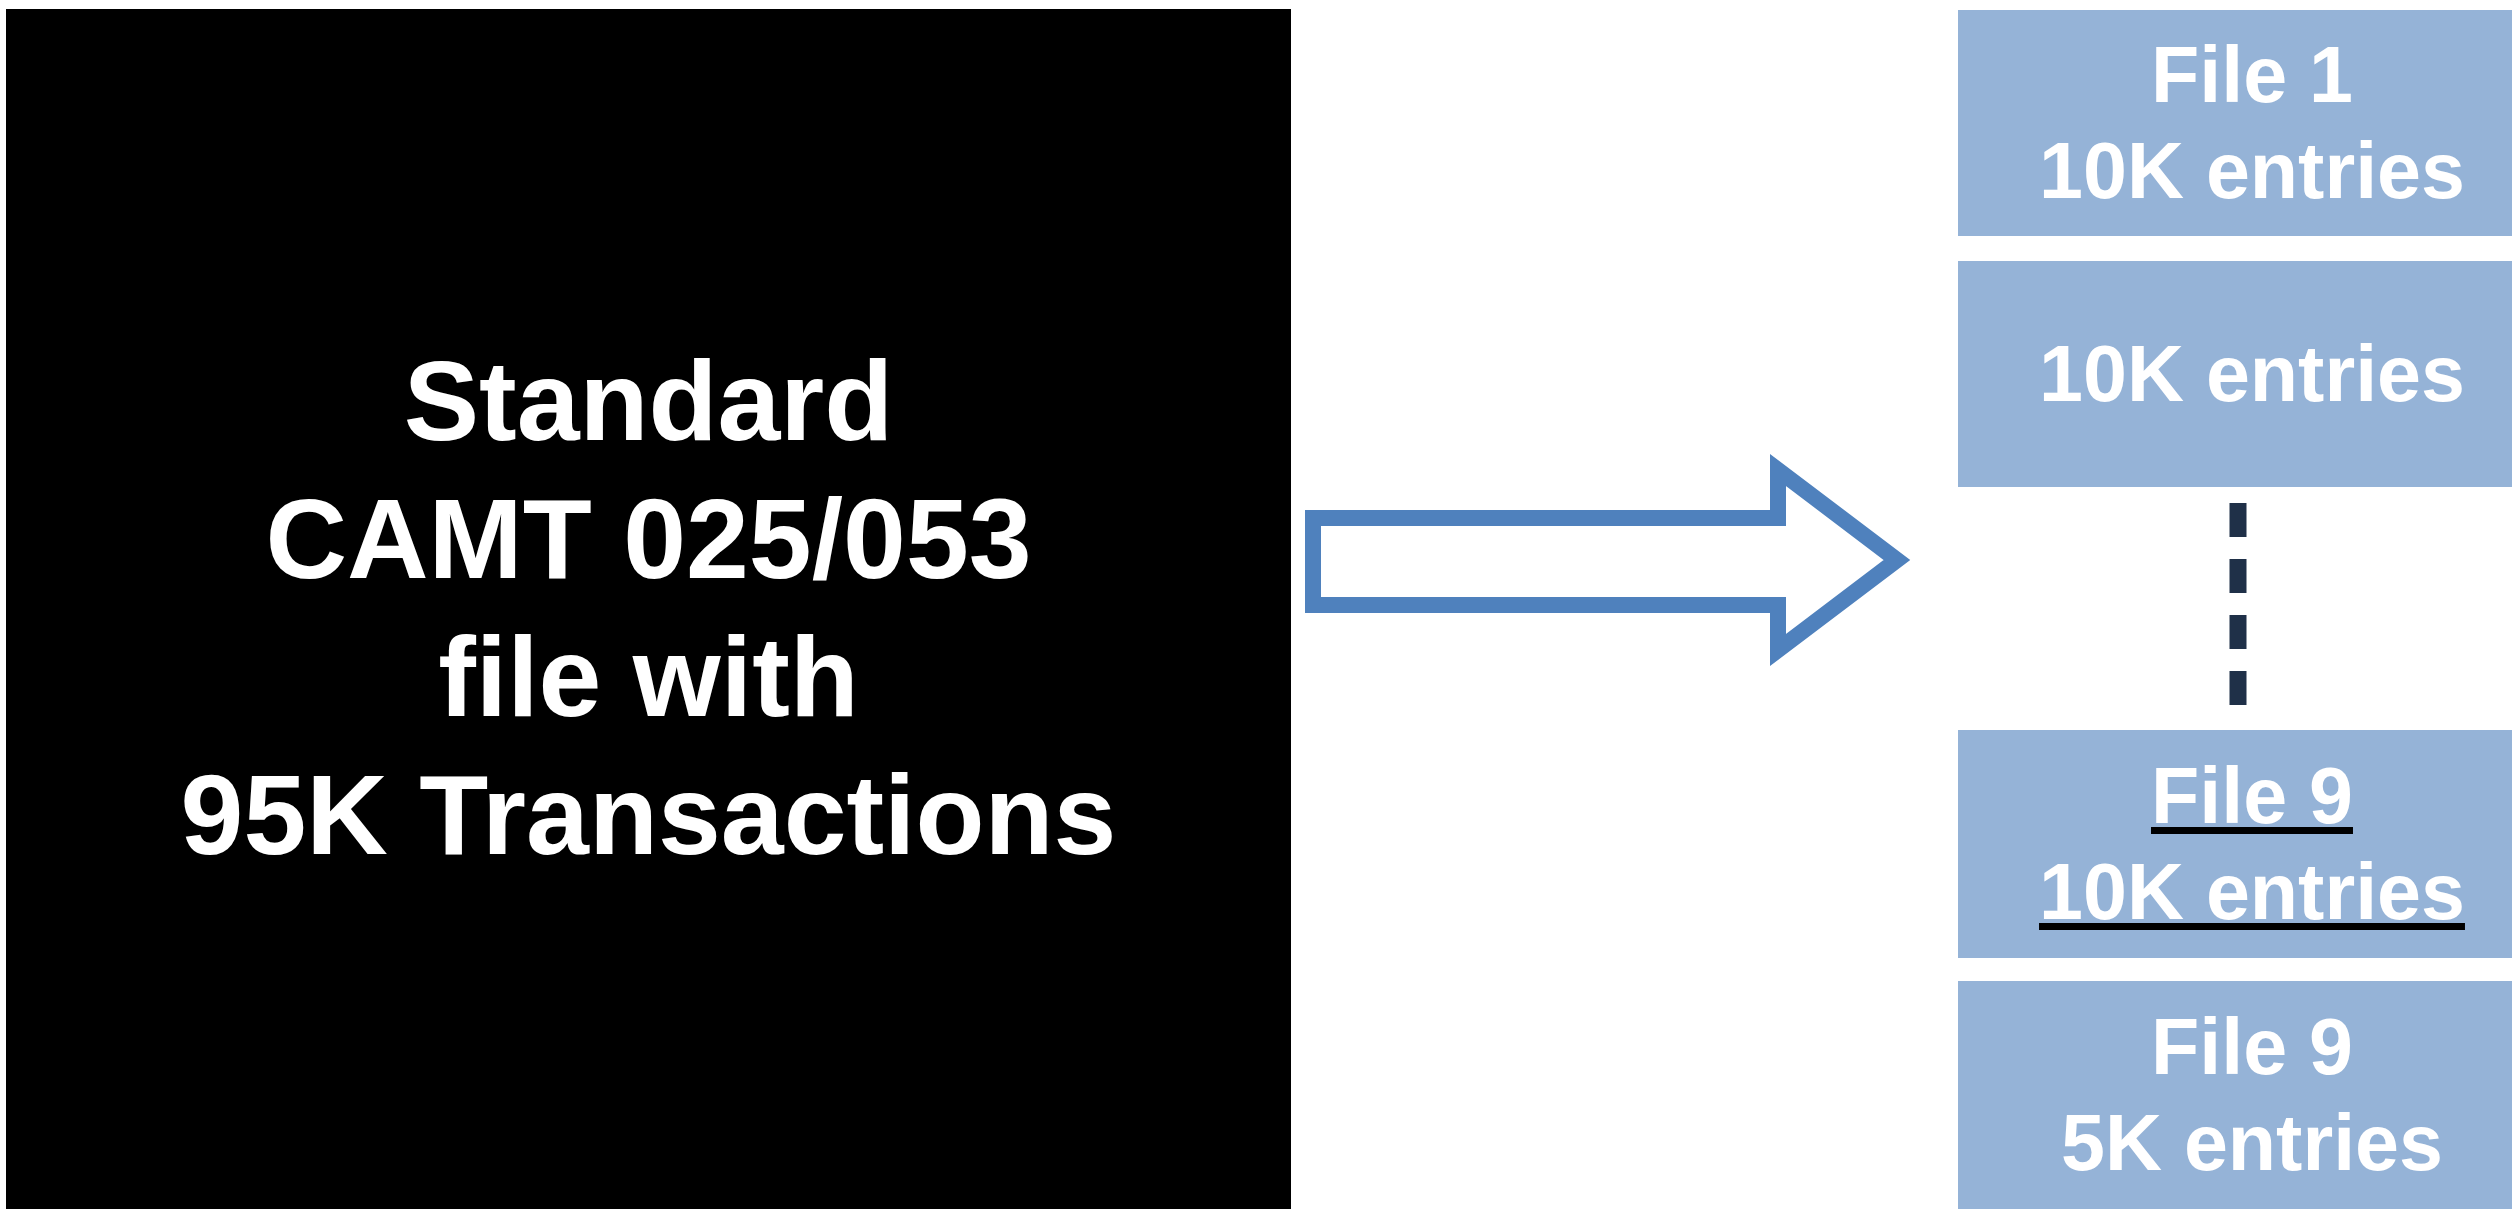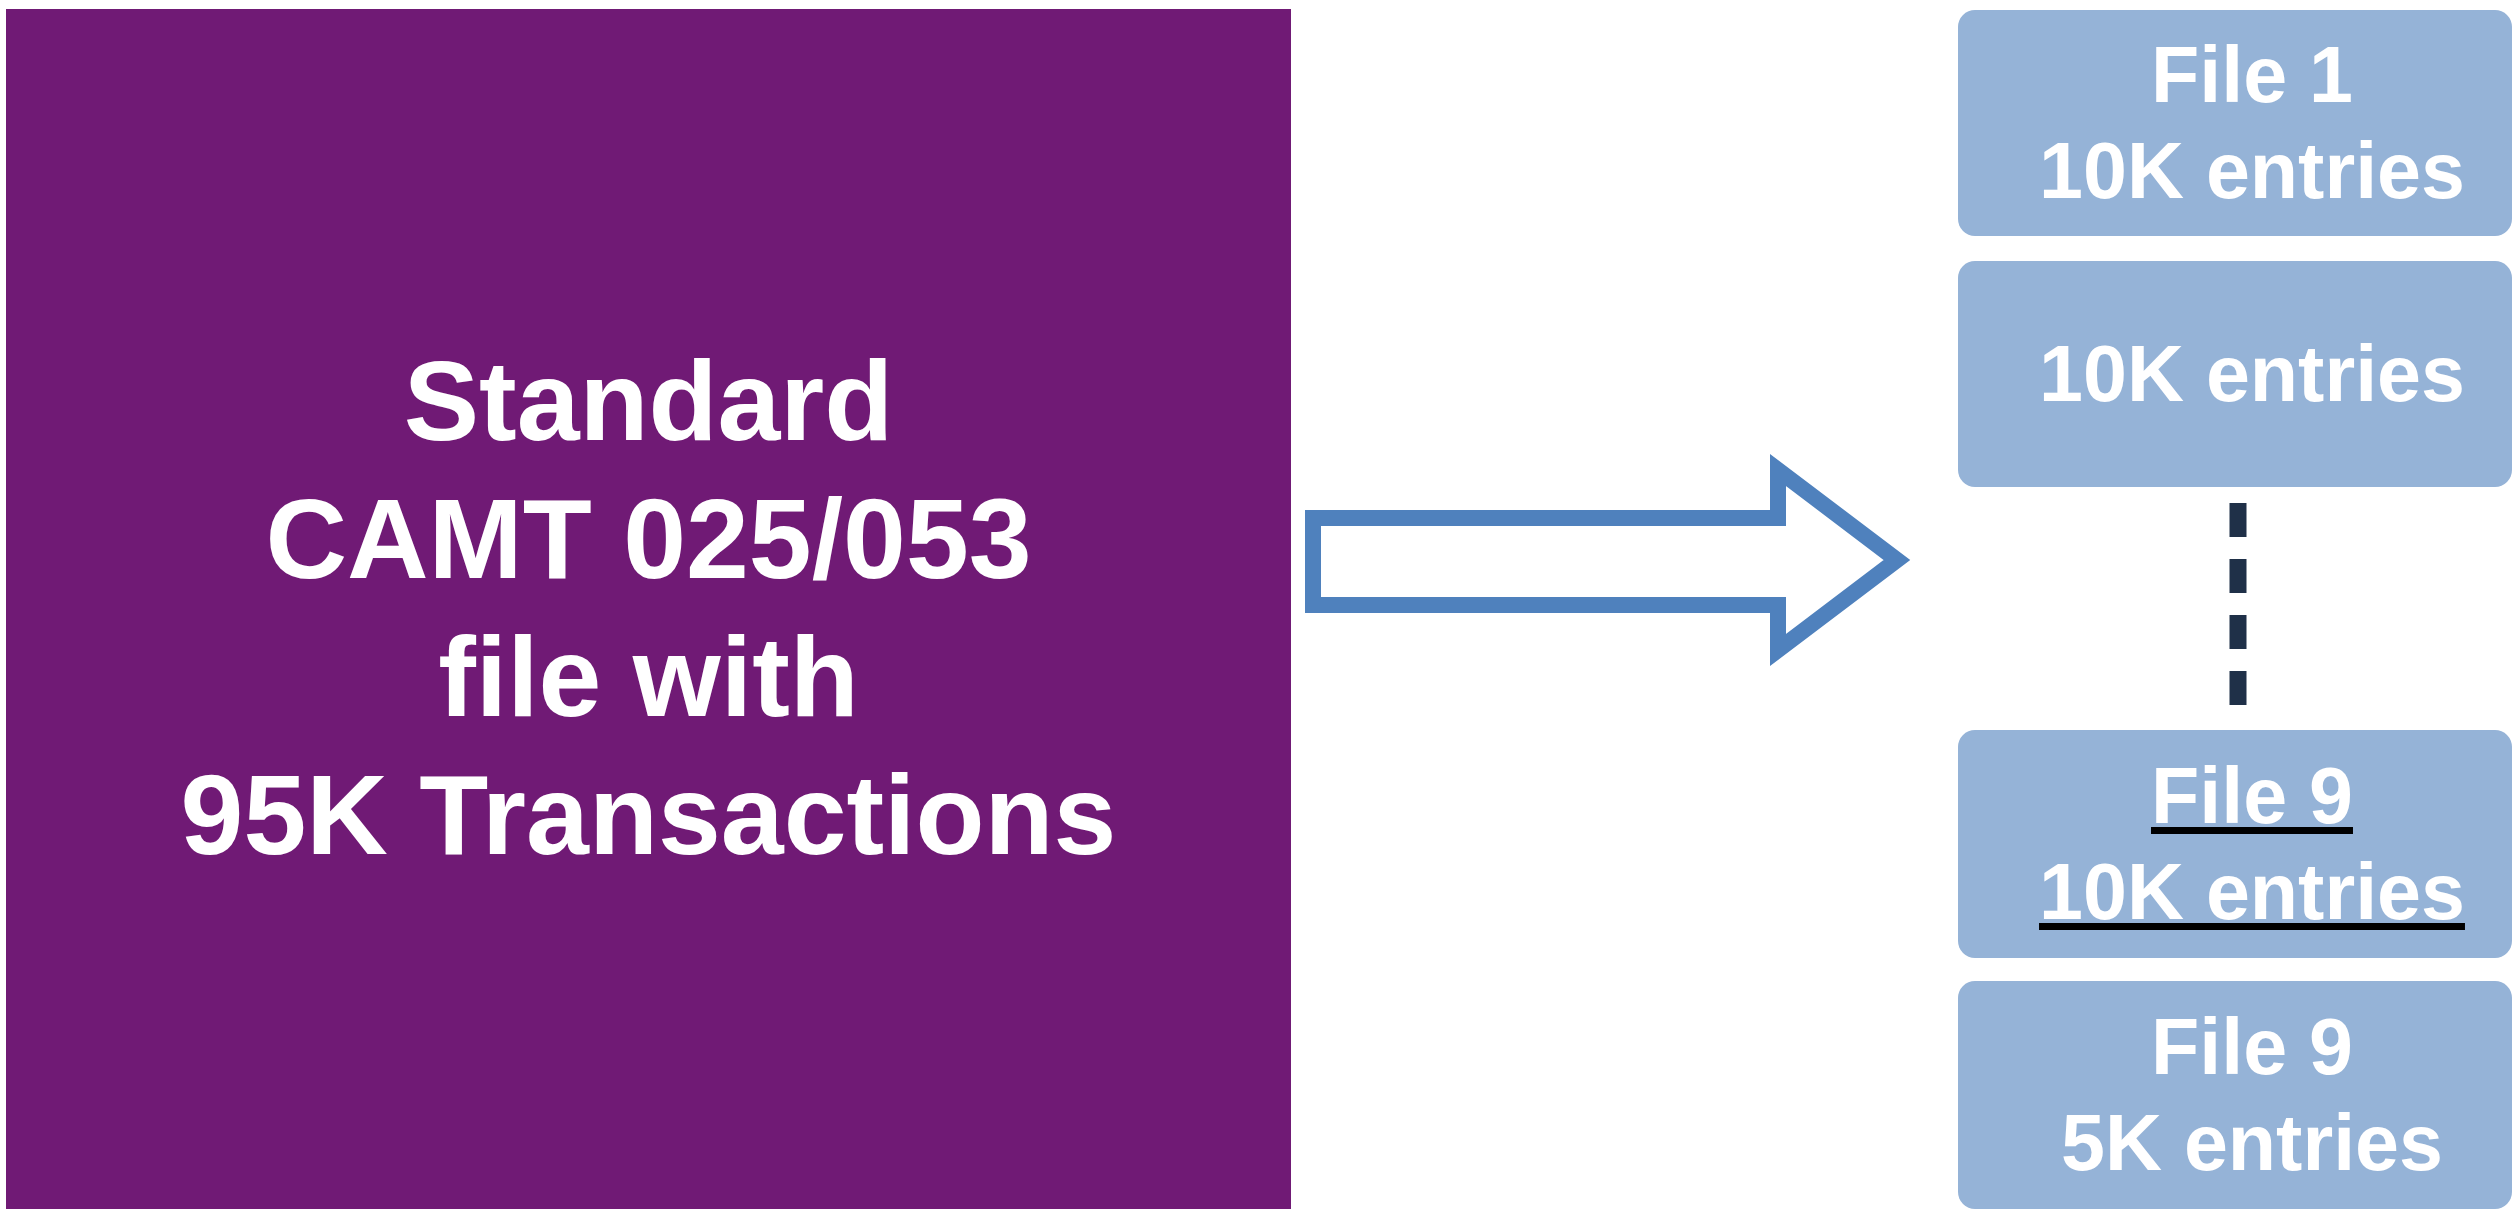--- a/index.html
+++ b/index.html
@@ -19,21 +19,21 @@
     overflow: hidden;
   }
 
   
   .source-box {
     position: absolute;
     left: 6px;
     top: 9px;
     width: 1285px;
     height: 1200px;
-    background: #701a75;
+    background: #000000;
     display: flex;
     align-items: center;
     justify-content: center;
     box-sizing: border-box;
   }
   .source-text {
     color: #FFFFFF;
     font-family: "Liberation Sans", sans-serif;
     font-weight: bold;
     font-size: 113px;
@@ -71,21 +71,20 @@
   }
   .file-box {
     position: absolute;
     left: 0px;
     width: 554px;
     background: #95B3D7;
     display: flex;
     align-items: center;
     justify-content: center;
     box-sizing: border-box;
-    border-radius: 17px;
   }
   .file-text {
     color: #FFFFFF;
     font-family: "Liberation Sans", sans-serif;
     font-weight: bold;
     font-size: 79px;
     line-height: 1.22;
     text-align: center;
     white-space: nowrap;
     padding-left: 34px;

